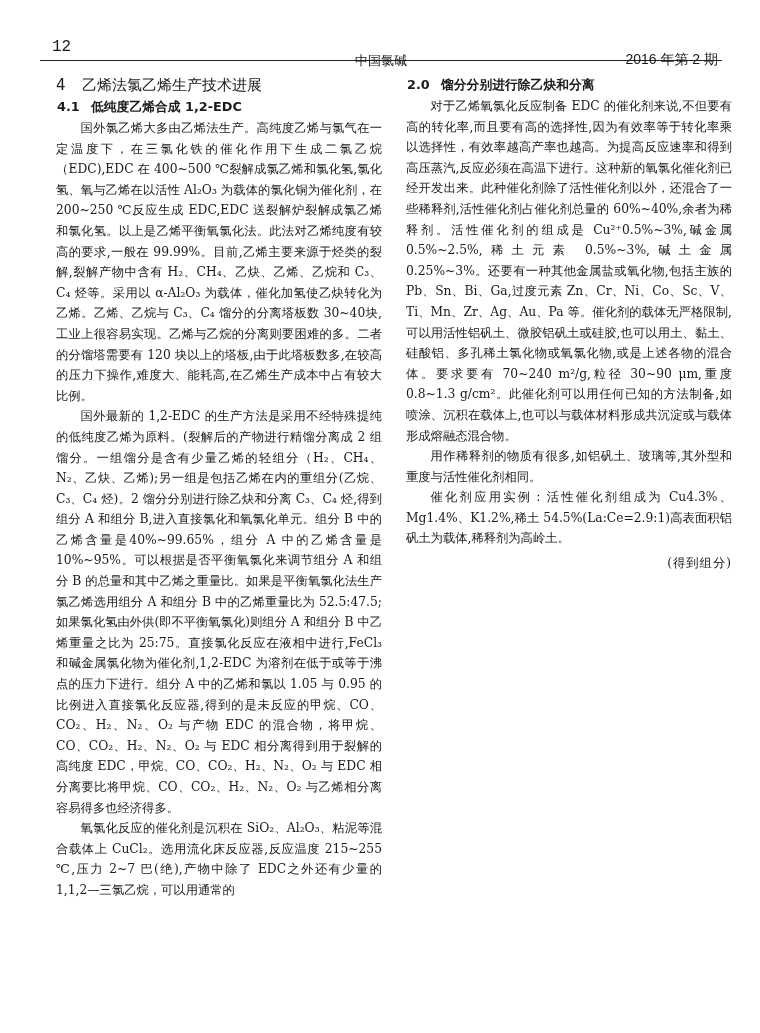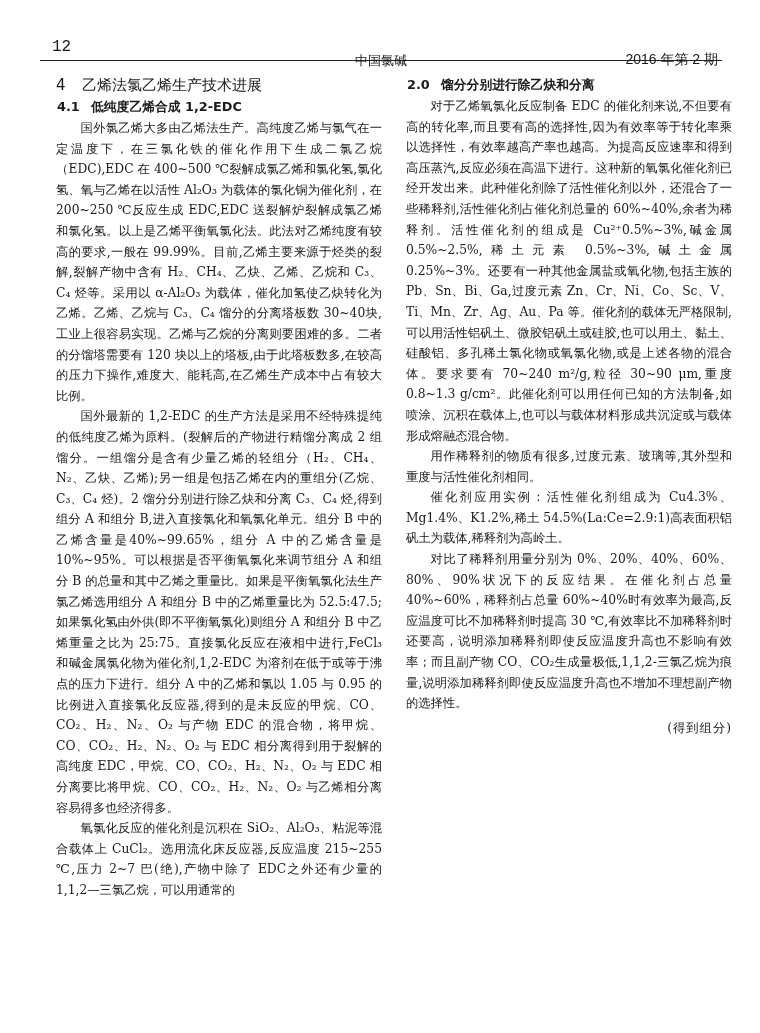--- a/index.html
+++ b/index.html
@@ -42,17 +42,16 @@
   <p>国外氯乙烯大多由乙烯法生产。高纯度乙烯与氯气在一定温度下，在三氯化铁的催化作用下生成二氯乙烷（EDC),EDC 在 400~500 ℃裂解成氯乙烯和氯化氢,氯化氢、氧与乙烯在以活性 Al₂O₃ 为载体的氯化铜为催化剂，在 200~250 ℃反应生成 EDC,EDC 送裂解炉裂解成氯乙烯和氯化氢。以上是乙烯平衡氧氯化法。此法对乙烯纯度有较高的要求,一般在 99.99%。目前,乙烯主要来源于烃类的裂解,裂解产物中含有 H₂、CH₄、乙炔、乙烯、乙烷和 C₃、C₄ 烃等。采用以 α-Al₂O₃ 为载体，催化加氢使乙炔转化为乙烯。乙烯、乙烷与 C₃、C₄ 馏分的分离塔板数 30~40块,工业上很容易实现。乙烯与乙烷的分离则要困难的多。二者的分馏塔需要有 120 块以上的塔板,由于此塔板数多,在较高的压力下操作,难度大、能耗高,在乙烯生产成本中占有较大比例。</p>
   <p>国外最新的 1,2-EDC 的生产方法是采用不经特殊提纯的低纯度乙烯为原料。(裂解后的产物进行精馏分离成 2 组馏分。一组馏分是含有少量乙烯的轻组分（H₂、CH₄、N₂、乙炔、乙烯);另一组是包括乙烯在内的重组分(乙烷、C₃、C₄ 烃)。2 馏分分别进行除乙炔和分离 C₃、C₄ 烃,得到组分 A 和组分 B,进入直接氯化和氧氯化单元。组分 B 中的乙烯含量是40%~99.65%，组分 A 中的乙烯含量是 10%~95%。可以根据是否平衡氧氯化来调节组分 A 和组分 B 的总量和其中乙烯之重量比。如果是平衡氧氯化法生产氯乙烯选用组分 A 和组分 B 中的乙烯重量比为 52.5:47.5;如果氯化氢由外供(即不平衡氧氯化)则组分 A 和组分 B 中乙烯重量之比为 25:75。直接氯化反应在液相中进行,FeCl₃ 和碱金属氯化物为催化剂,1,2-EDC 为溶剂在低于或等于沸点的压力下进行。组分 A 中的乙烯和氯以 1.05 与 0.95 的比例进入直接氯化反应器,得到的是未反应的甲烷、CO、CO₂、H₂、N₂、O₂ 与产物 EDC 的混合物，将甲烷、CO、CO₂、H₂、N₂、O₂ 与 EDC 相分离得到用于裂解的高纯度 EDC，甲烷、CO、CO₂、H₂、N₂、O₂ 与 EDC 相分离要比将甲烷、CO、CO₂、H₂、N₂、O₂ 与乙烯相分离容易得多也经济得多。</p>
   <p>氧氯化反应的催化剂是沉积在 SiO₂、Al₂O₃、粘泥等混合载体上 CuCl₂。选用流化床反应器,反应温度 215~255 ℃,压力 2~7 巴(绝),产物中除了 EDC之外还有少量的 1,1,2—三氯乙烷，可以用通常的</p>
 </div>
 
 <div class="col right">
   <div class="h2">
     <span class="num">2.0</span><span>馏分分别进行除乙炔和分离</span>
   </div>
   <p>对于乙烯氧氯化反应制备 EDC 的催化剂来说,不但要有高的转化率,而且要有高的选择性,因为有效率等于转化率乘以选择性，有效率越高产率也越高。为提高反应速率和得到高压蒸汽,反应必须在高温下进行。这种新的氧氯化催化剂已经开发出来。此种催化剂除了活性催化剂以外，还混合了一些稀释剂,活性催化剂占催化剂总量的 60%~40%,余者为稀释剂。活性催化剂的组成是 Cu²⁺0.5%~3%,碱金属 0.5%~2.5%,稀土元素 0.5%~3%,碱土金属 0.25%~3%。还要有一种其他金属盐或氧化物,包括主族的 Pb、Sn、Bi、Ga,过度元素 Zn、Cr、Ni、Co、Sc、V、Ti、Mn、Zr、Ag、Au、Pa 等。催化剂的载体无严格限制,可以用活性铝矾土、微胶铝矾土或硅胶,也可以用土、黏土、硅酸铝、多孔稀土氯化物或氧氯化物,或是上述各物的混合体。要求要有 70~240 m²/g,粒径 30~90 μm,重度 0.8~1.3 g/cm²。此催化剂可以用任何已知的方法制备,如喷涂、沉积在载体上,也可以与载体材料形成共沉淀或与载体形成熔融态混合物。</p>
-  <p>用作稀释剂的物质有很多,过度元素、玻璃等,其外型和重度与活性催化剂相同。</p>
+  <p>用作稀释剂的物质有很多,如铝矾土、玻璃等,其外型和重度与活性催化剂相同。</p>
   <p>催化剂应用实例：活性催化剂组成为 Cu4.3%、Mg1.4%、K1.2%,稀土 54.5%(La:Ce=2.9:1)高表面积铝矾土为载体,稀释剂为高岭土。</p>
-  <p>对比了稀释剂用量分别为 0%、20%、40%、60%、80%、90%状况下的反应结果。在催化剂占总量 40%~60%，稀释剂占总量 60%~40%时有效率为最高,反应温度可比不加稀释剂时提高 30 ℃,有效率比不加稀释剂时还要高，说明添加稀释剂即使反应温度升高也不影响有效率；而且副产物 CO、CO₂生成量极低,1,1,2-三氯乙烷为痕量,说明添加稀释剂即使反应温度升高也不增加不理想副产物的选择性。</p>
   <div class="tbc">(得到组分)</div>
 </div>
 
 </body></html>

